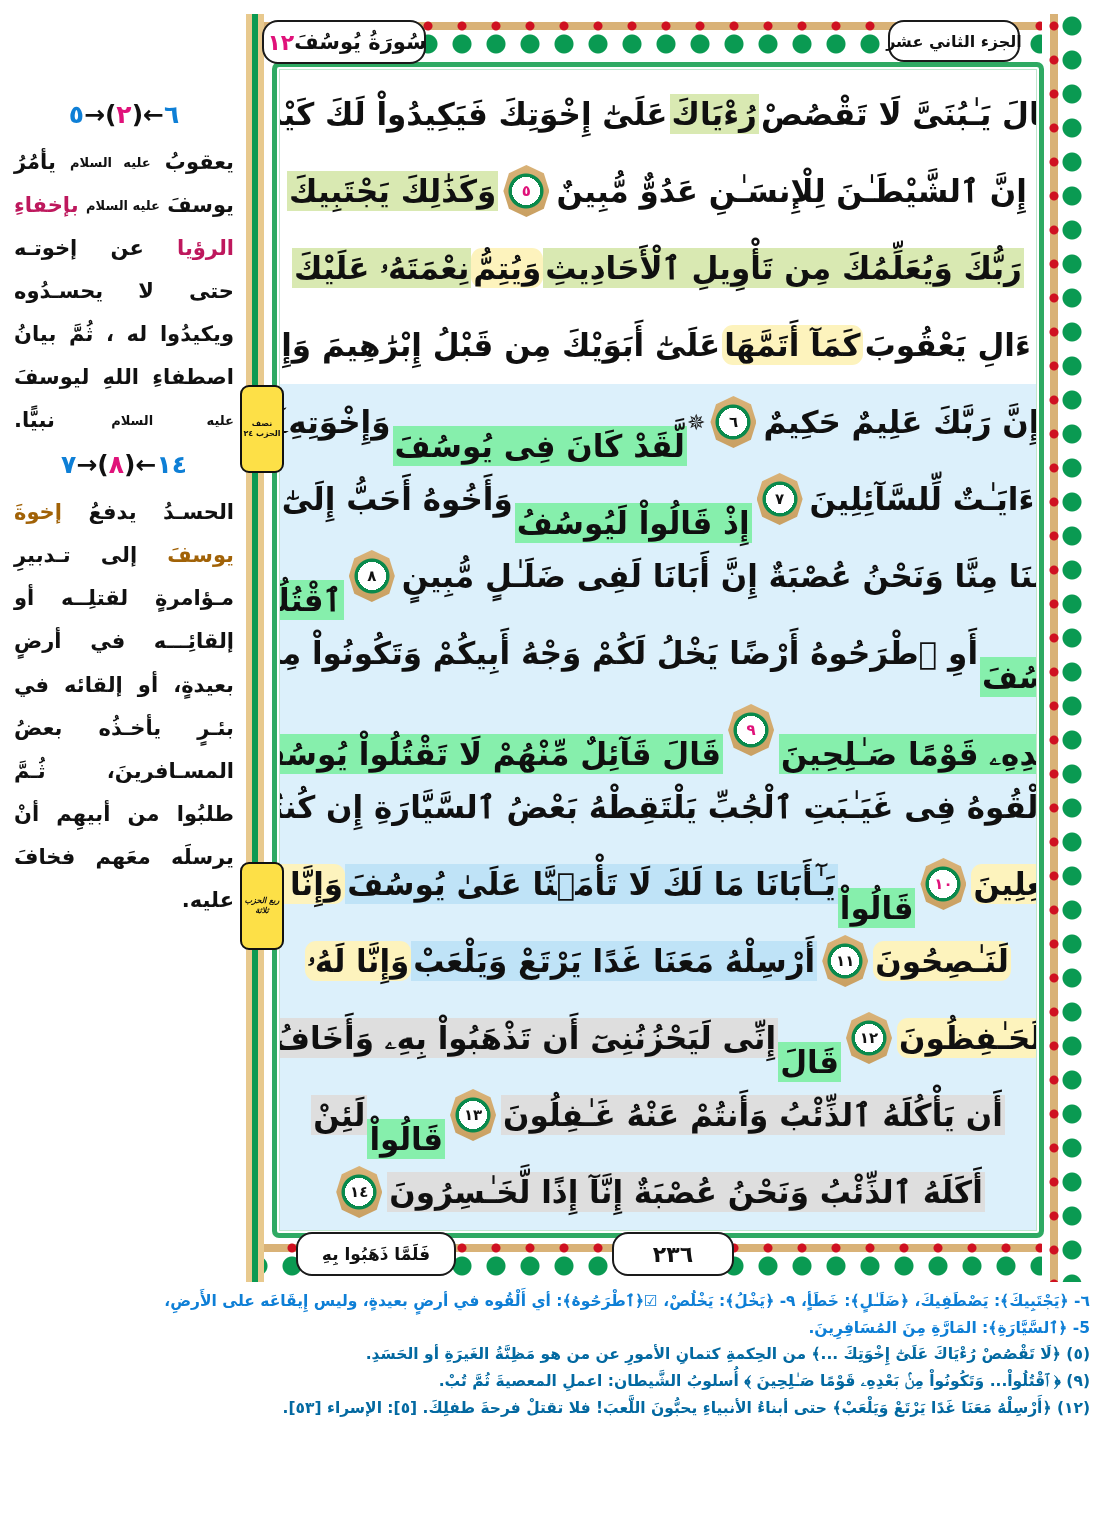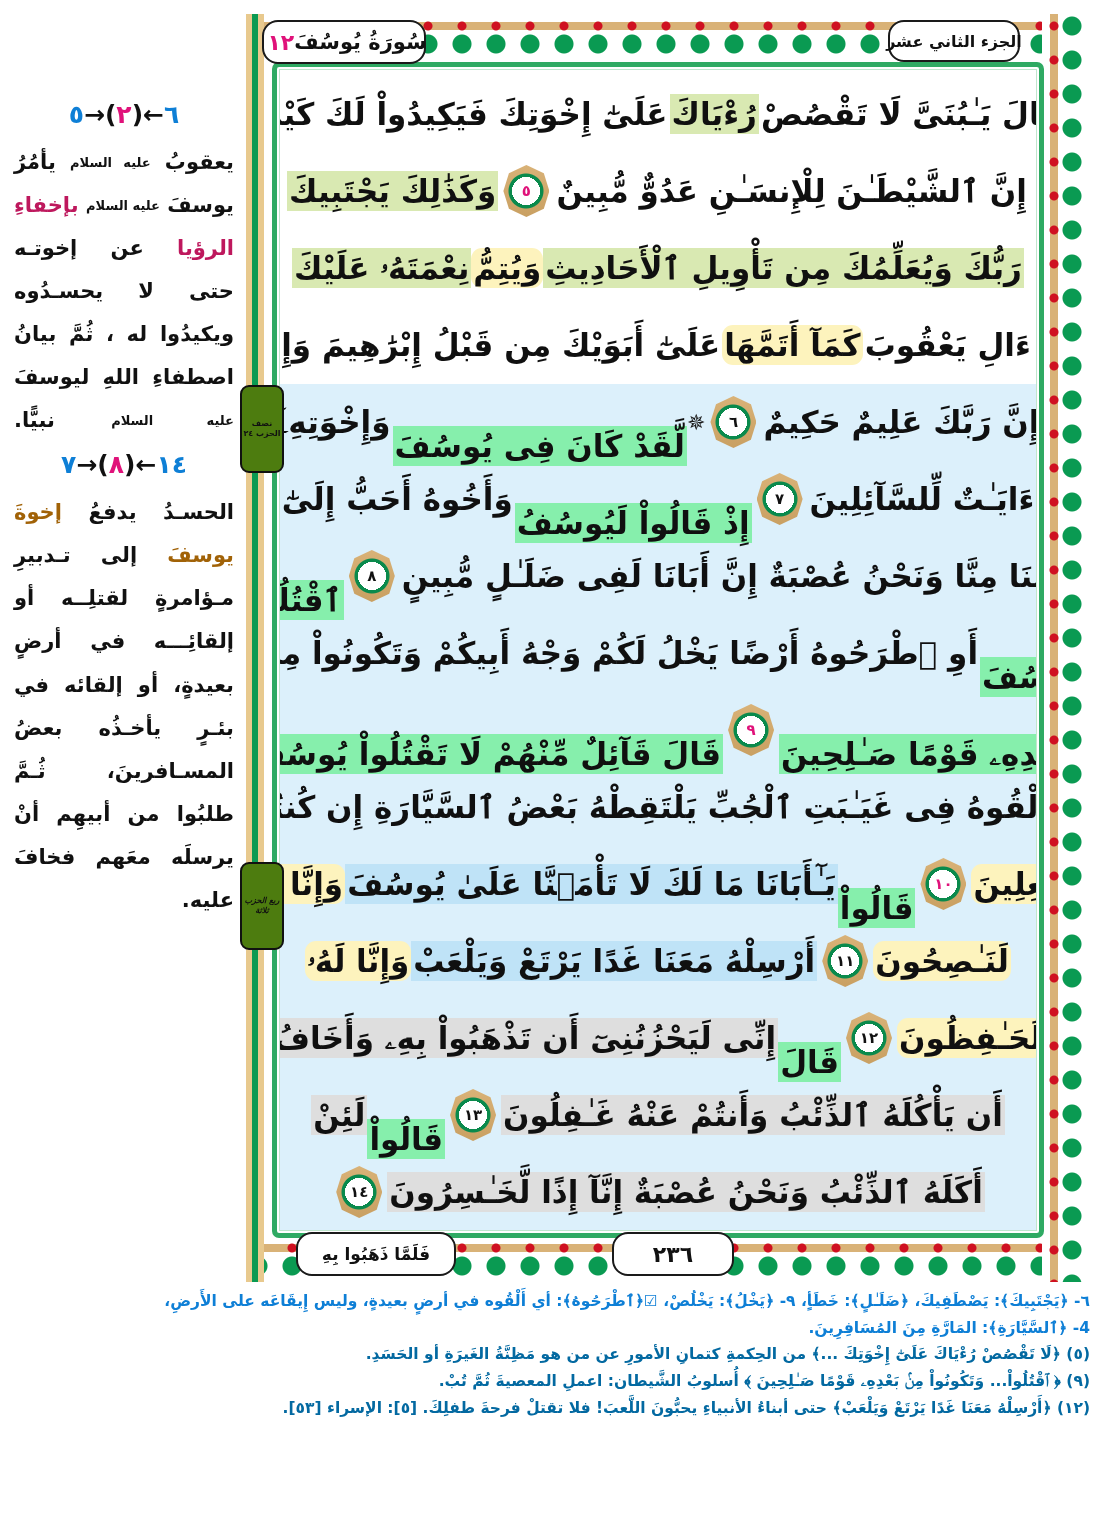--- a/index.html
+++ b/index.html
@@ -98,21 +98,21 @@
       linear-gradient(180deg,#d9b277,#c9a062);
     clip-path:polygon(50% 0,88% 16%,100% 50%,88% 84%,50% 100%,12% 84%,0 50%,12% 16%);
   }
   .ayah-num span{position:relative;z-index:2;}
   .ayah-num.pinknum span{color:#e0127a;}
 
   .sajda{display:inline-block;width:30px;text-align:center;color:#1a1a1a;font-size:22px;}
 
   
   .hizb{
-    position:absolute;width:40px;height:84px;background:#4d7c0f;
+    position:absolute;width:40px;height:84px;background:#fde047;
     border:2px solid #111;border-radius:9px;z-index:7;
     display:flex;align-items:center;justify-content:center;
     font-size:8px;line-height:1.25;text-align:center;color:#111;
     font-weight:bold;
   }
   #hizb1{left:240px;top:385px;}
   #hizb2{left:240px;top:862px;font-style:italic;}
 
   
   .sidecol{
@@ -316,19 +316,19 @@
         <div><span>بئـرٍ يأخـذُه بعضُ</span></div>
         <div><span>المسـافرينَ، ثُـمَّ</span></div>
         <div><span>طلبُوا من أبيهِم أنْ</span></div>
         <div><span>يرسلَه معَهم فخافَ</span></div>
         <div><span>عليه.</span></div>
       </div>
   </div>
 
   <div class="footnotes" id="footnotes">
       <div class="fn blue">٦- ﴿يَجْتَبِيكَ﴾: يَصْطَفِيكَ، ﴿ضَلَـٰلٍ﴾: خَطَأٍ، ٩- ﴿يَخْلُ﴾: يَخْلُصْ، ☑﴿ٱطْرَحُوهُ﴾: أي أَلْقُوه في أرضٍ بعيدةٍ، وليس إِيقَاعَه على الأَرضِ،</div>
-      <div class="fn blue">4- ﴿ٱلسَّيَّارَةِ﴾: المَارَّةِ مِنَ المُسَافِرِينَ.</div>
+      <div class="fn blue">5- ﴿ٱلسَّيَّارَةِ﴾: المَارَّةِ مِنَ المُسَافِرِينَ.</div>
       <div class="fn pink">(٥) ﴿لَا تَقْصُصْ رُءْيَاكَ عَلَىٰٓ إِخْوَتِكَ ...﴾ من الحِكمةِ كتمانِ الأمورِ عن من هو مَظِنَّةُ الغَيرَةِ أو الحَسَدِ.</div>
       <div class="fn pink">(٩) ﴿ ٱقْتُلُواْ... وَتَكُونُواْ مِنۢ بَعْدِهِۦ قَوْمًا صَـٰلِحِينَ ﴾ أُسلوبُ الشَّيطان: اعملِ المعصيةَ ثُمَّ تُبْ.</div>
       <div class="fn pink">(١٢) ﴿أَرْسِلْهُ مَعَنَا غَدًا يَرْتَعْ وَيَلْعَبْ﴾ حتى أبناءُ الأنبياءِ يحبُّونَ اللَّعبَ! فلا تقتلْ فرحةَ طفلِكَ. [٥]: الإسراء [٥٣].</div>
     </div>
 
 </div>
 
 </body></html>

